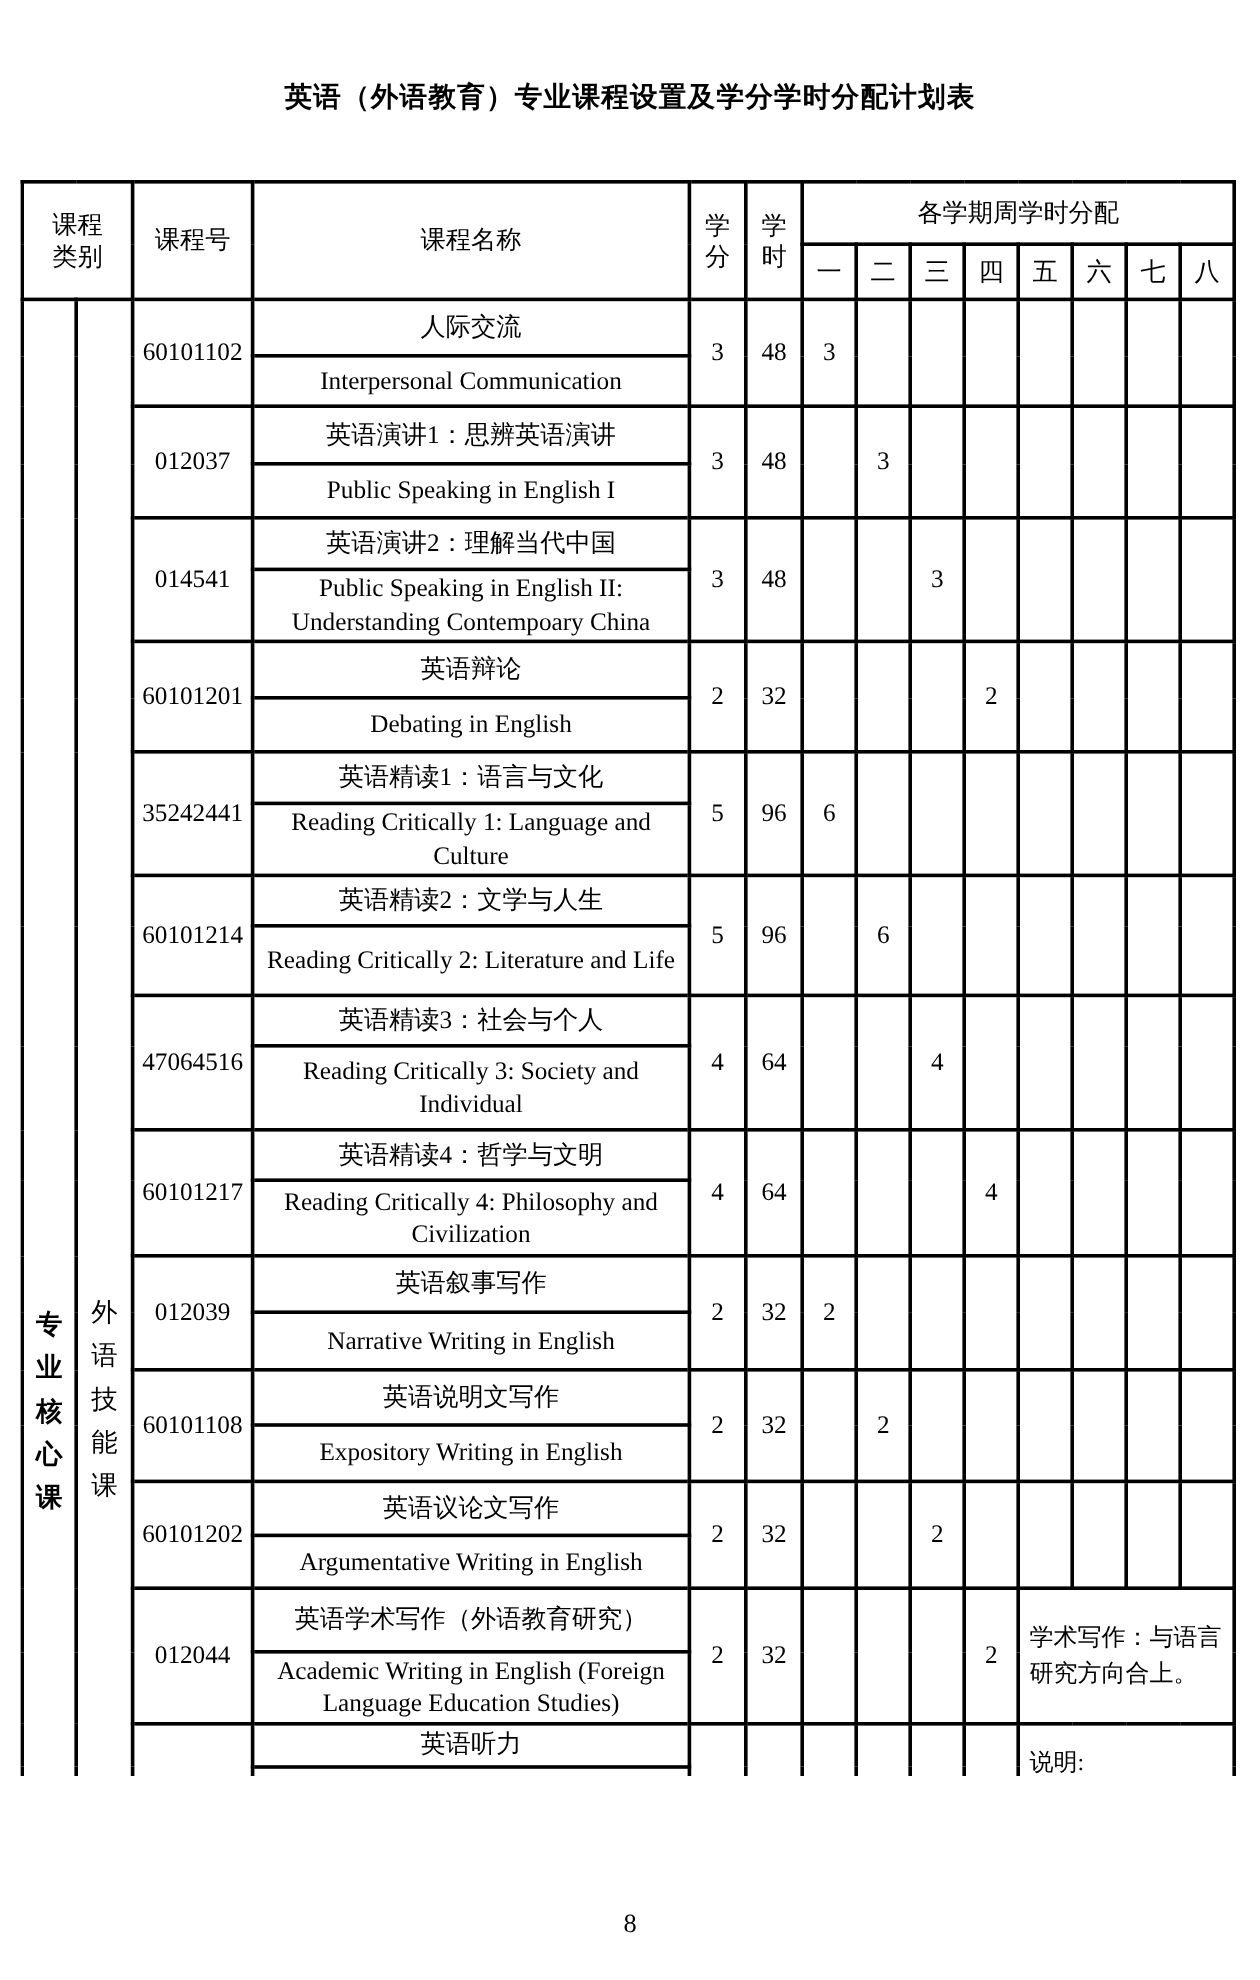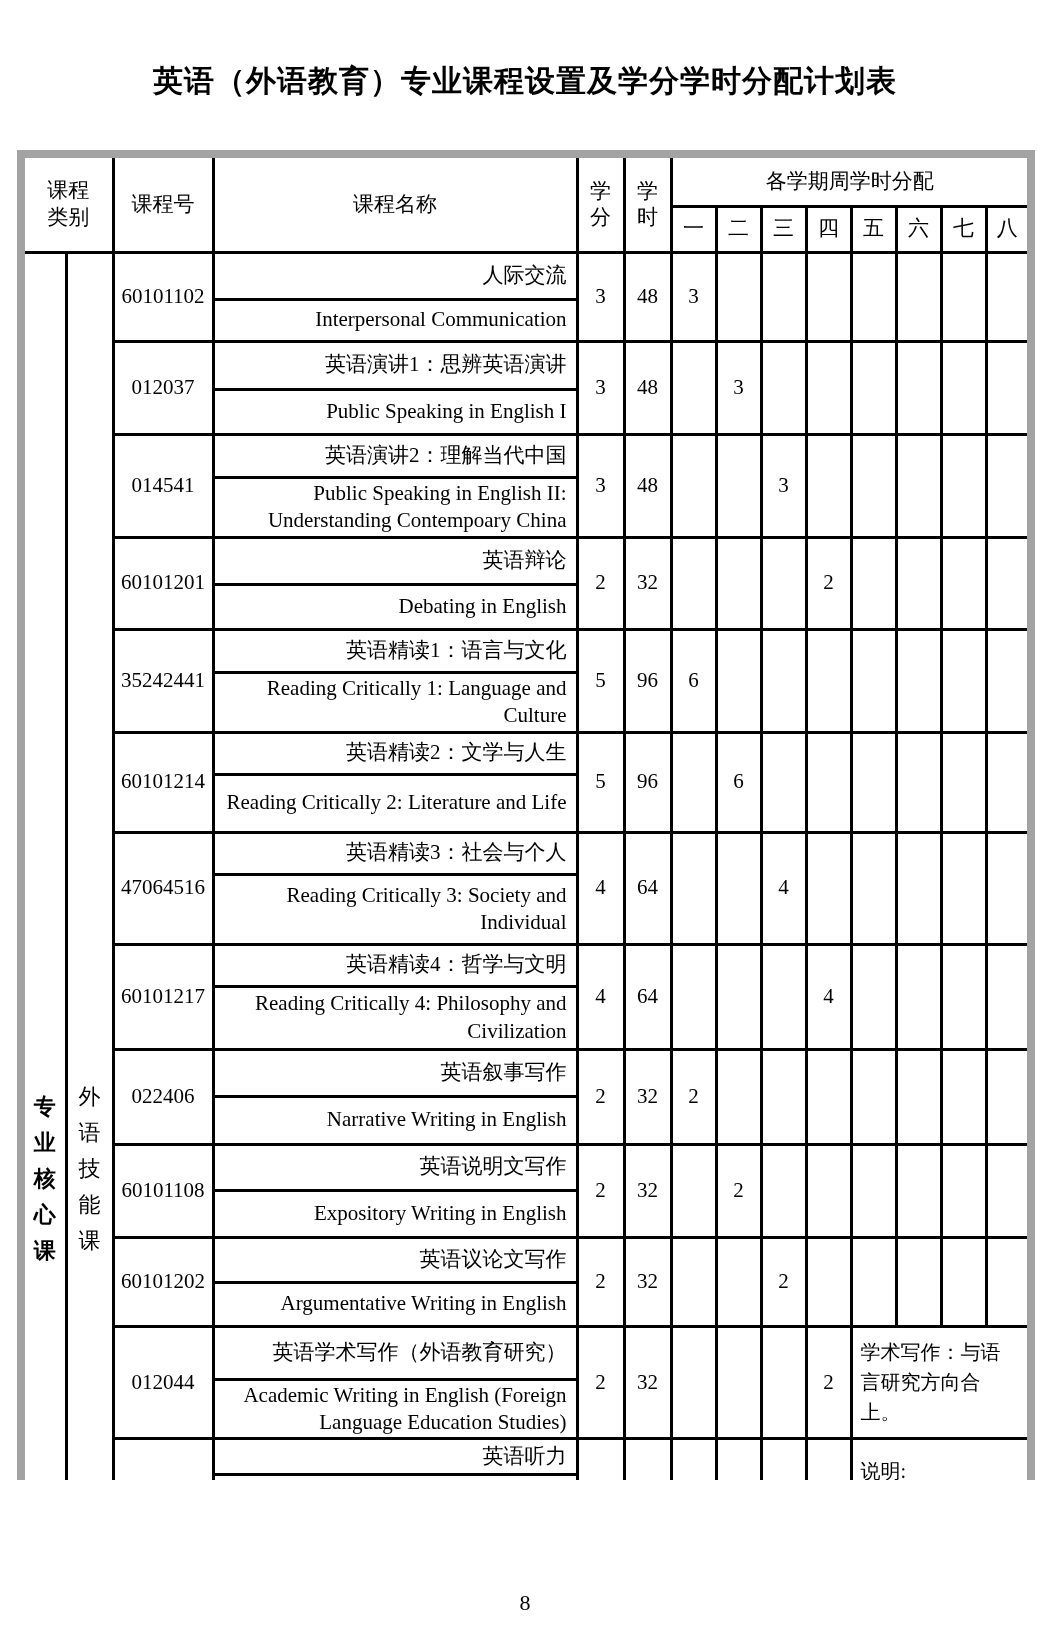--- a/index.html
+++ b/index.html
@@ -3,47 +3,47 @@
 <meta charset="utf-8">
 <style>
   html,body { margin:0; padding:0; background:#e8e8e8; }
   .page {
     position:relative; width:1050px; height:1650px; background:#ffffff;
     color:#000; font-family:"Liberation Serif","DejaVu Serif",serif;
     overflow:hidden; margin:0 auto;
   }
   .title-block {
     position:absolute; top:62px; left:0; width:100%;
-    text-align:center; font-weight:bold; font-size:30px; line-height:37px;
+    text-align:center; font-weight:bold; font-size:23px; line-height:37px;
     letter-spacing:1px;
   }
   .table-clip {
     position:absolute; left:17px; top:150px; width:1018px; height:1330px;
     overflow:hidden;
   }
   table {
     border-collapse:collapse; table-layout:fixed; width:1013px;
-    border:8px solid #a3a3a3; background:#fff;
+    border:3px solid #a3a3a3; background:#fff;
   }
   th, td {
     border:3px solid #000; padding:0; margin:0;
     font-weight:normal; font-size:21px; color:#000;
     text-align:center; vertical-align:middle; overflow:hidden;
     line-height:1.3;
   }
   .hdr-wrap2 { width:48px; margin:0 auto; line-height:27px; word-break:break-all; text-align:center; }
   .hdr-wrap1 { width:24px; margin:0 auto; line-height:26px; word-break:break-all; text-align:center; }
   .cat-cell  { vertical-align:top; }
   .vcat {
     width:24px; line-height:36px; font-size:22px;
     word-break:break-all; text-align:center;
   }
   .vcat1 { margin:835px auto 0;font-weight:bold; }
   .vcat2 { margin:825px auto 0; }
-  .name-cell { text-align:right; padding:1px 9px; }
+  .name-cell { text-align:center; padding:1px 9px; }
   .note-cell { text-align:left; padding:2px 8px; font-size:20px; line-height:30px; }
   .note-top  { vertical-align:top; padding-top:16px; }
   .page-num {
     position:absolute; top:1590px; left:0; width:100%;
     text-align:center; font-size:22px;
   }
 </style>
 </head>
 <body>
 
@@ -233,21 +233,21 @@
             <td rowspan="2">4</td>
             <td rowspan="2"></td>
             <td rowspan="2"></td>
             <td rowspan="2"></td>
             <td rowspan="2"></td>
           </tr>
           <tr style="height: 63px;">
             <td class="name-cell">Reading Critically 4: Philosophy and Civilization</td>
           </tr>
           <tr style="height: 47px;">
-            <td rowspan="2">022406</td>
+            <td rowspan="2">012039</td>
             <td class="name-cell">英语叙事写作</td>
             <td rowspan="2">2</td>
             <td rowspan="2">32</td>
             <td rowspan="2">2</td>
             <td rowspan="2"></td>
             <td rowspan="2"></td>
             <td rowspan="2"></td>
             <td rowspan="2"></td>
             <td rowspan="2"></td>
             <td rowspan="2"></td>

